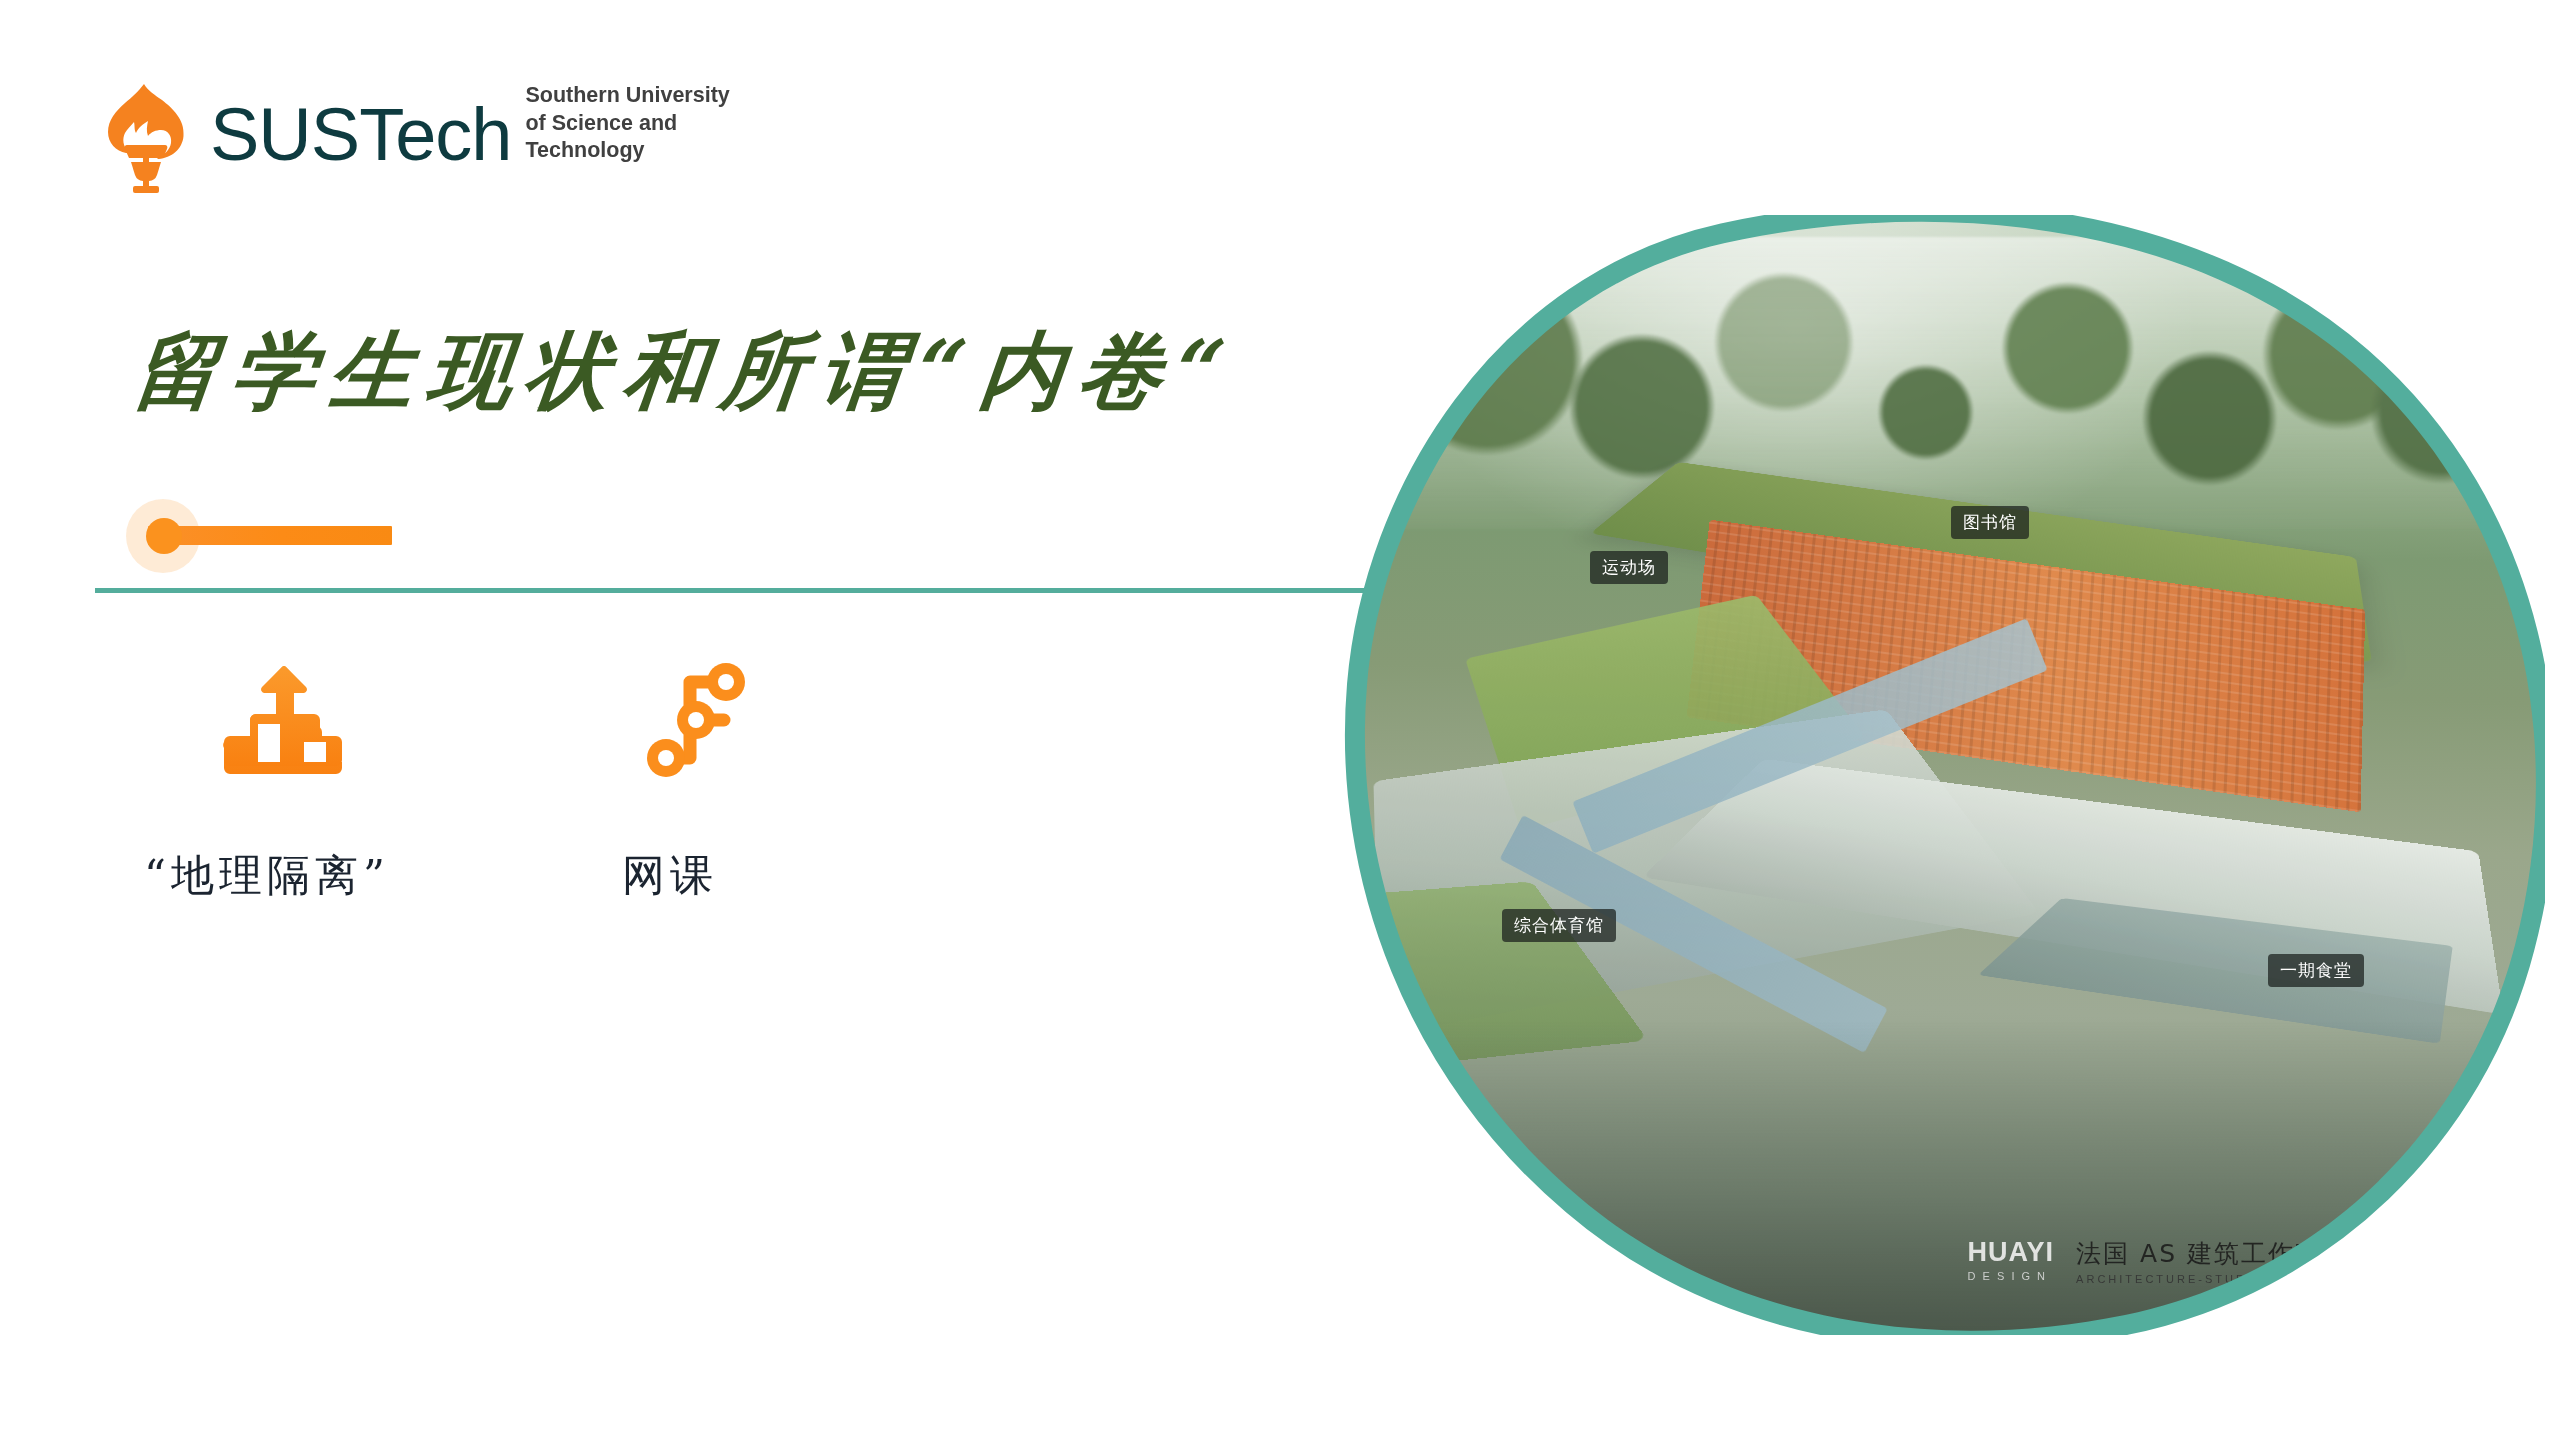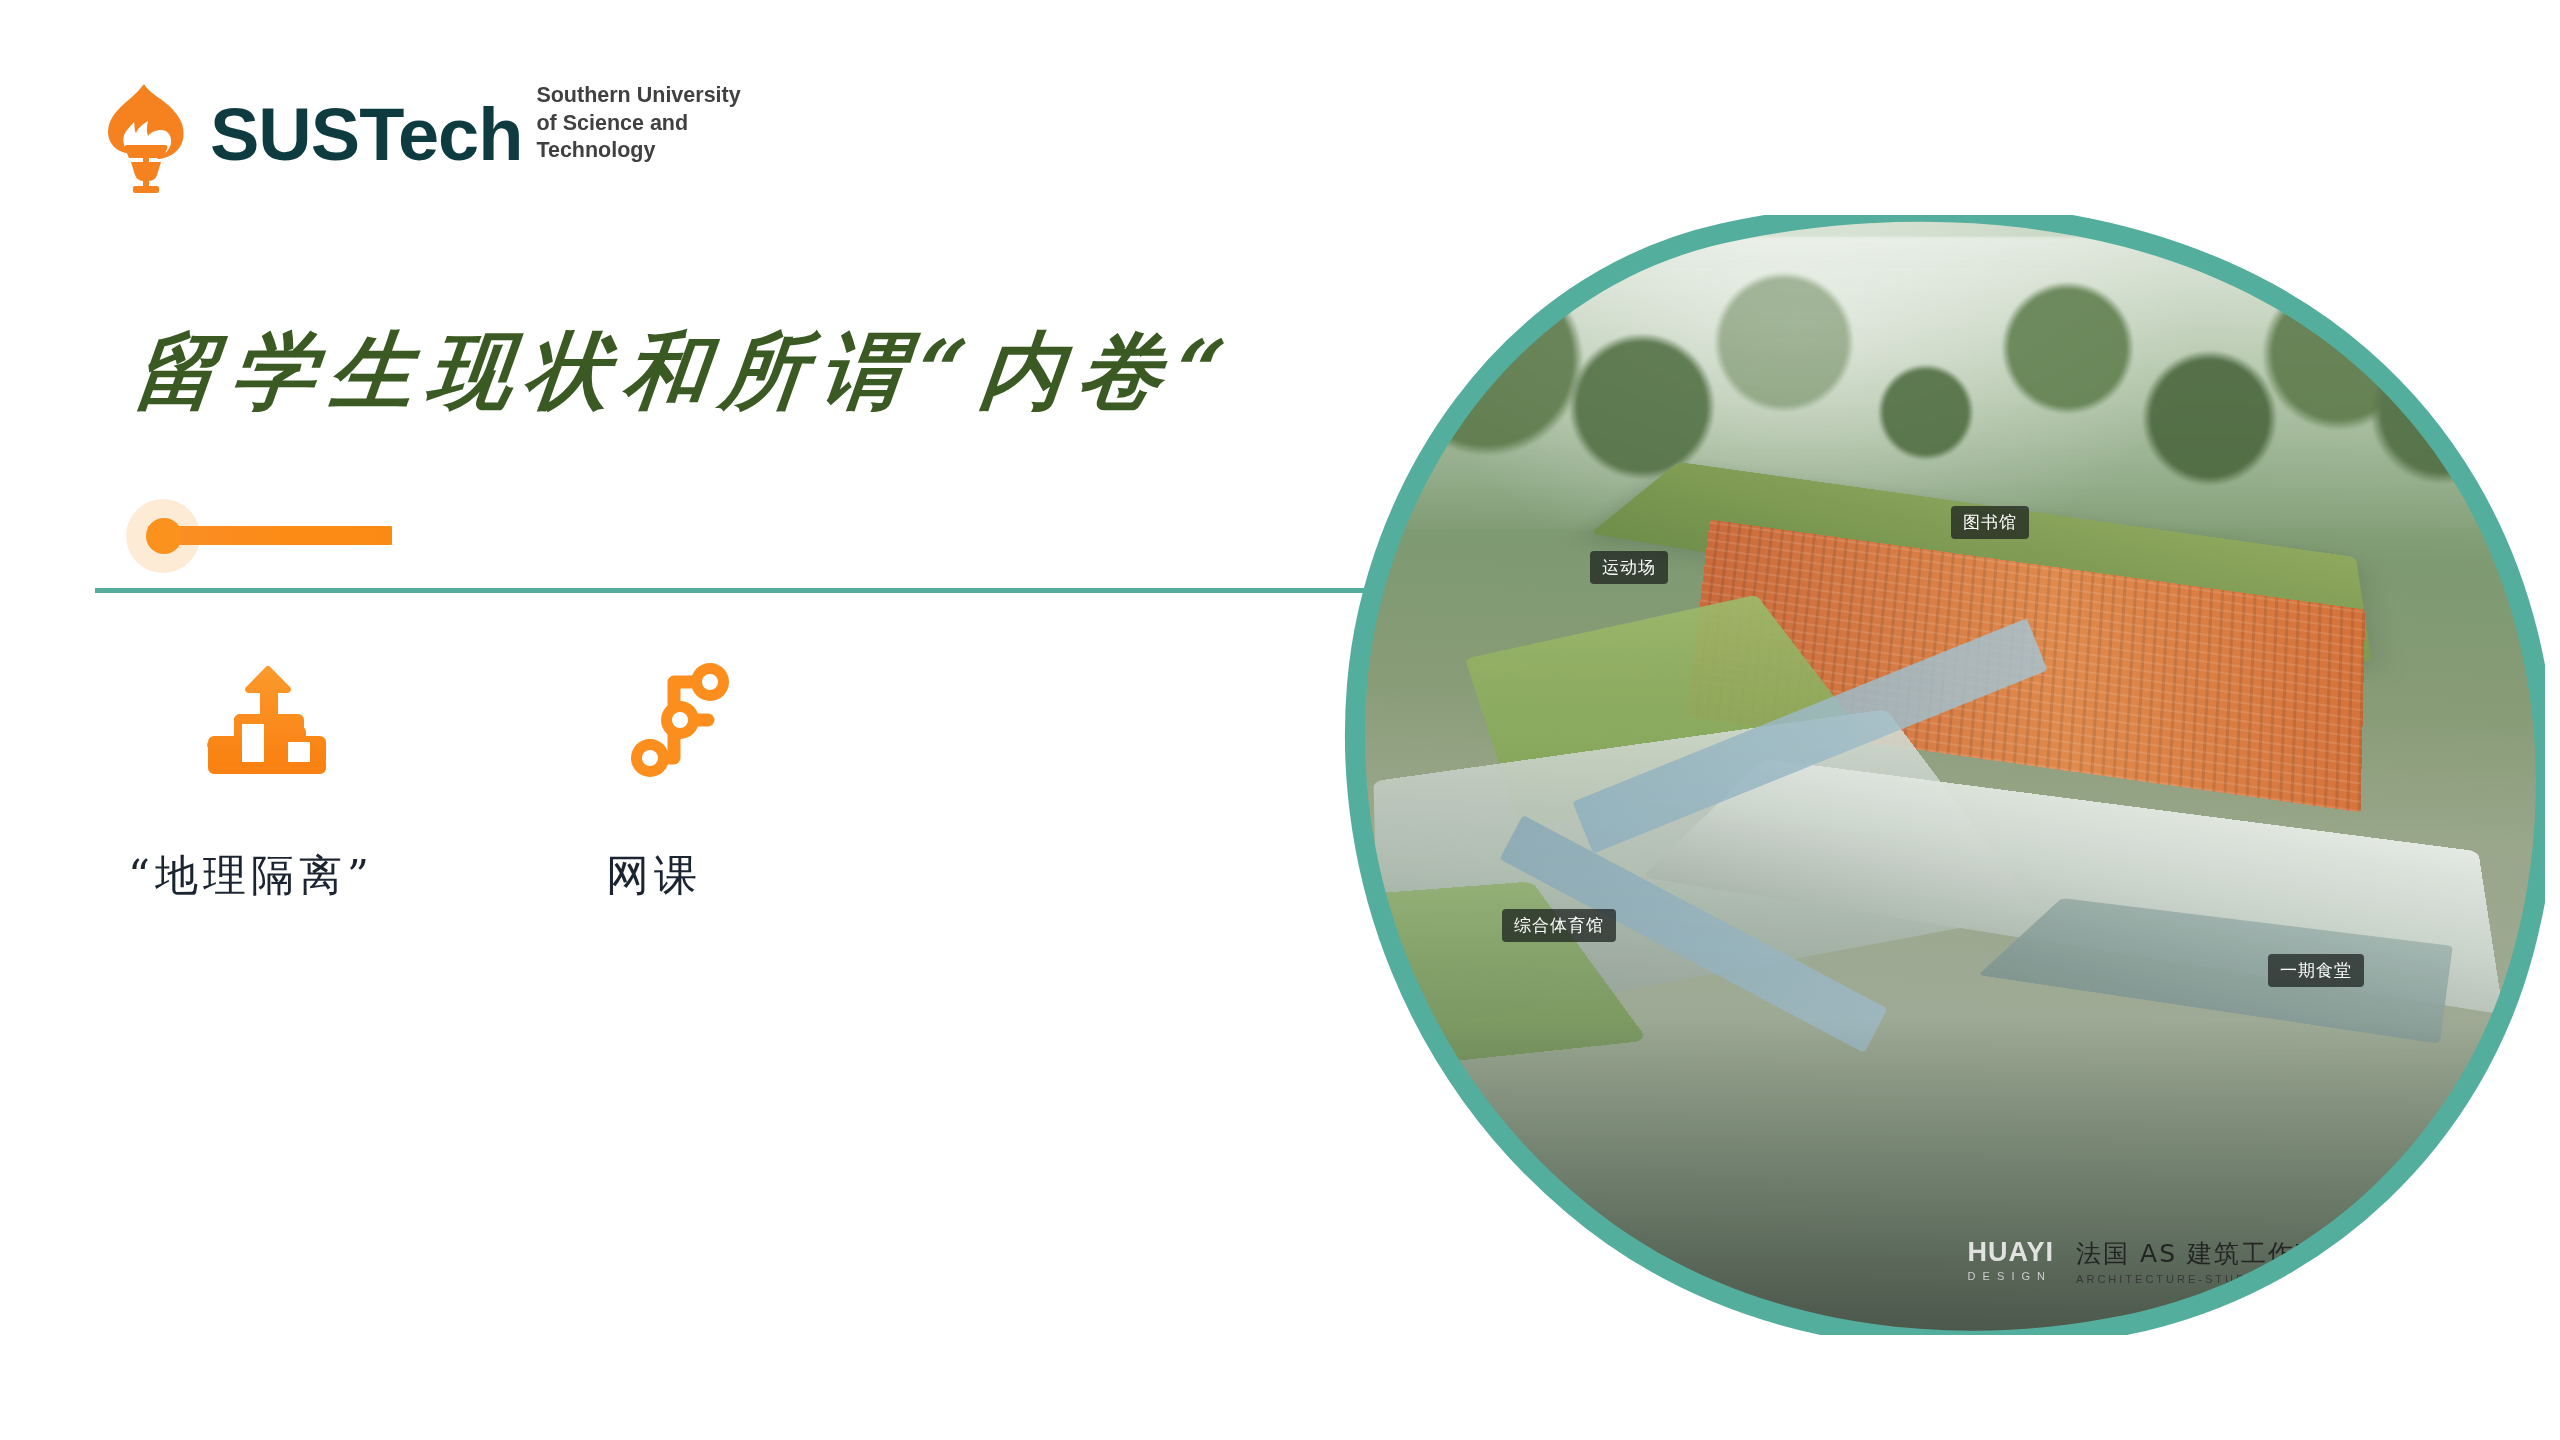--- a/index.html
+++ b/index.html
@@ -24,21 +24,21 @@
     gap: 18px;
   }
   .torch-icon { width: 92px; height: 118px; display: block; flex: none; }
   .logo-word {
     display: flex;
     align-items: flex-end;
     gap: 14px;
   }
   .logo-sustech {
     font-family: "Liberation Sans", sans-serif;
-    font-weight: 700;
+    font-weight: 400;
     font-size: 74px;
     letter-spacing: -1px;
     color: #0E3B40;
     line-height: 0.95;
     white-space: nowrap;
   }
   .logo-sustech .lower { text-transform: none; }
   .logo-sub {
     font-family: "Liberation Sans", sans-serif;
     font-size: 21.5px;
@@ -96,21 +96,21 @@
   .divider {
     position: absolute;
     left: 95px; top: 588px;
     width: 1545px; height: 5px;
     background: #54AD9C;
   }
 
   
   .features {
     position: absolute;
-    left: 104px; top: 645px;
+    left: 120px; top: 645px;
     display: flex;
   }
   .feature { width: 420px; display: flex; flex-direction: column; }
   .feature-icon-wrap {
     height: 150px;
     display: flex;
     align-items: center;
     padding-left: 98px;
   }
   .feature:nth-child(2) .feature-icon-wrap { padding-left: 104px; }

